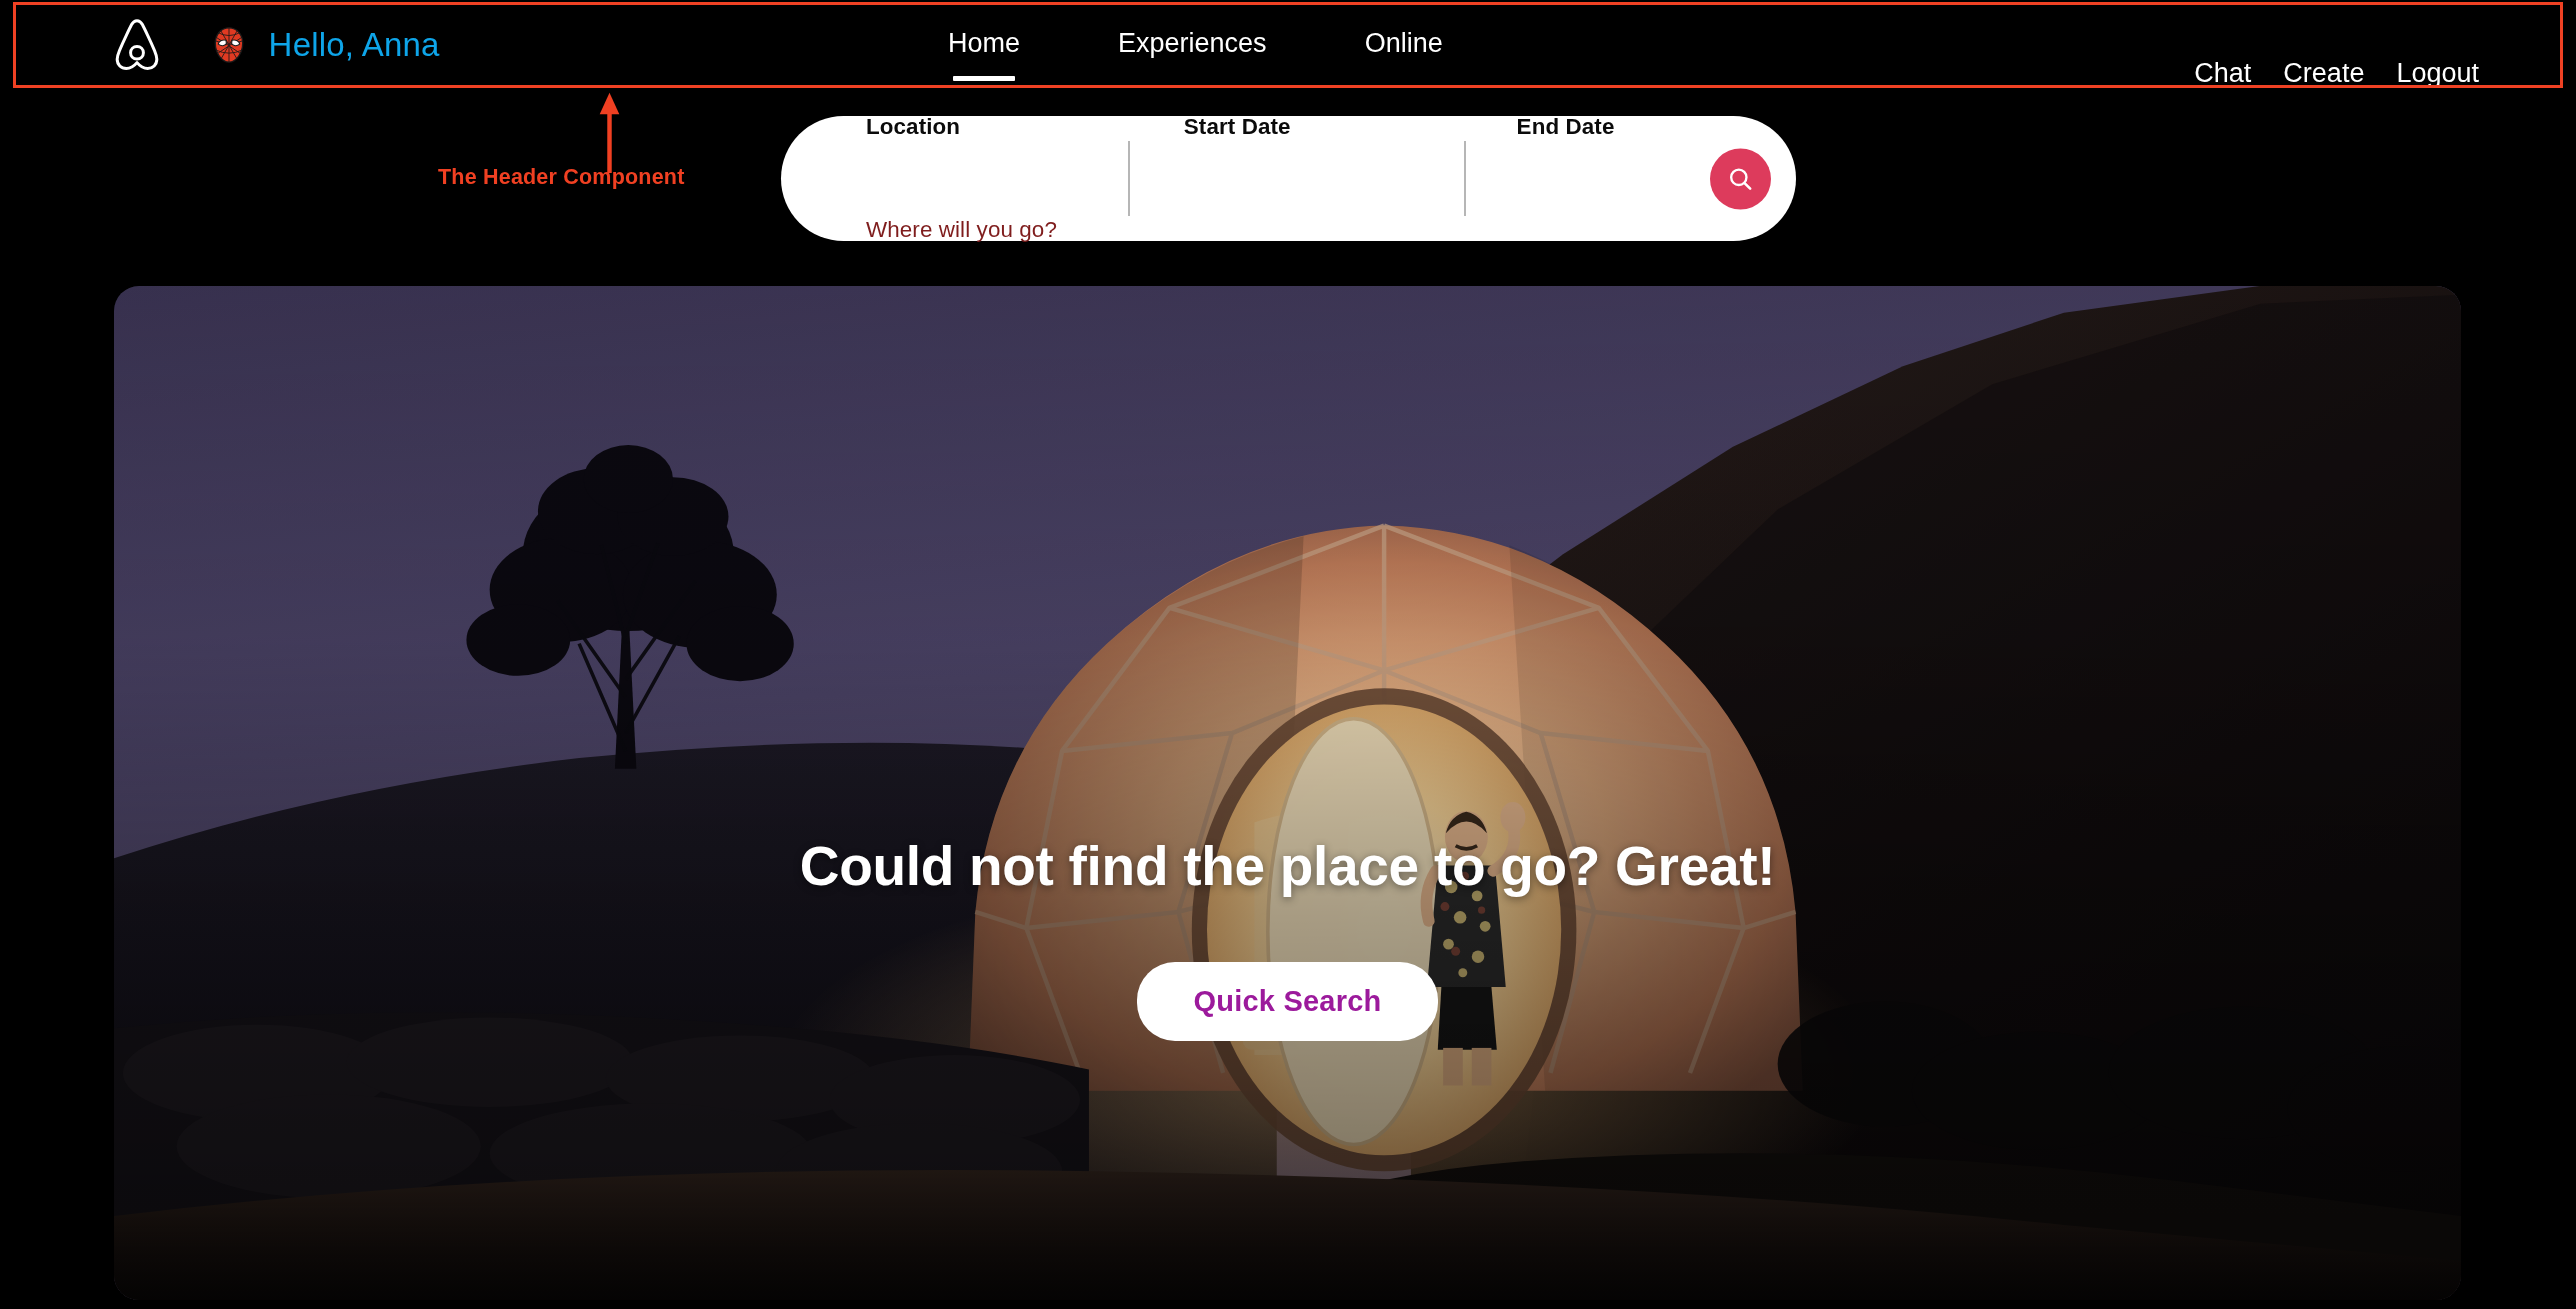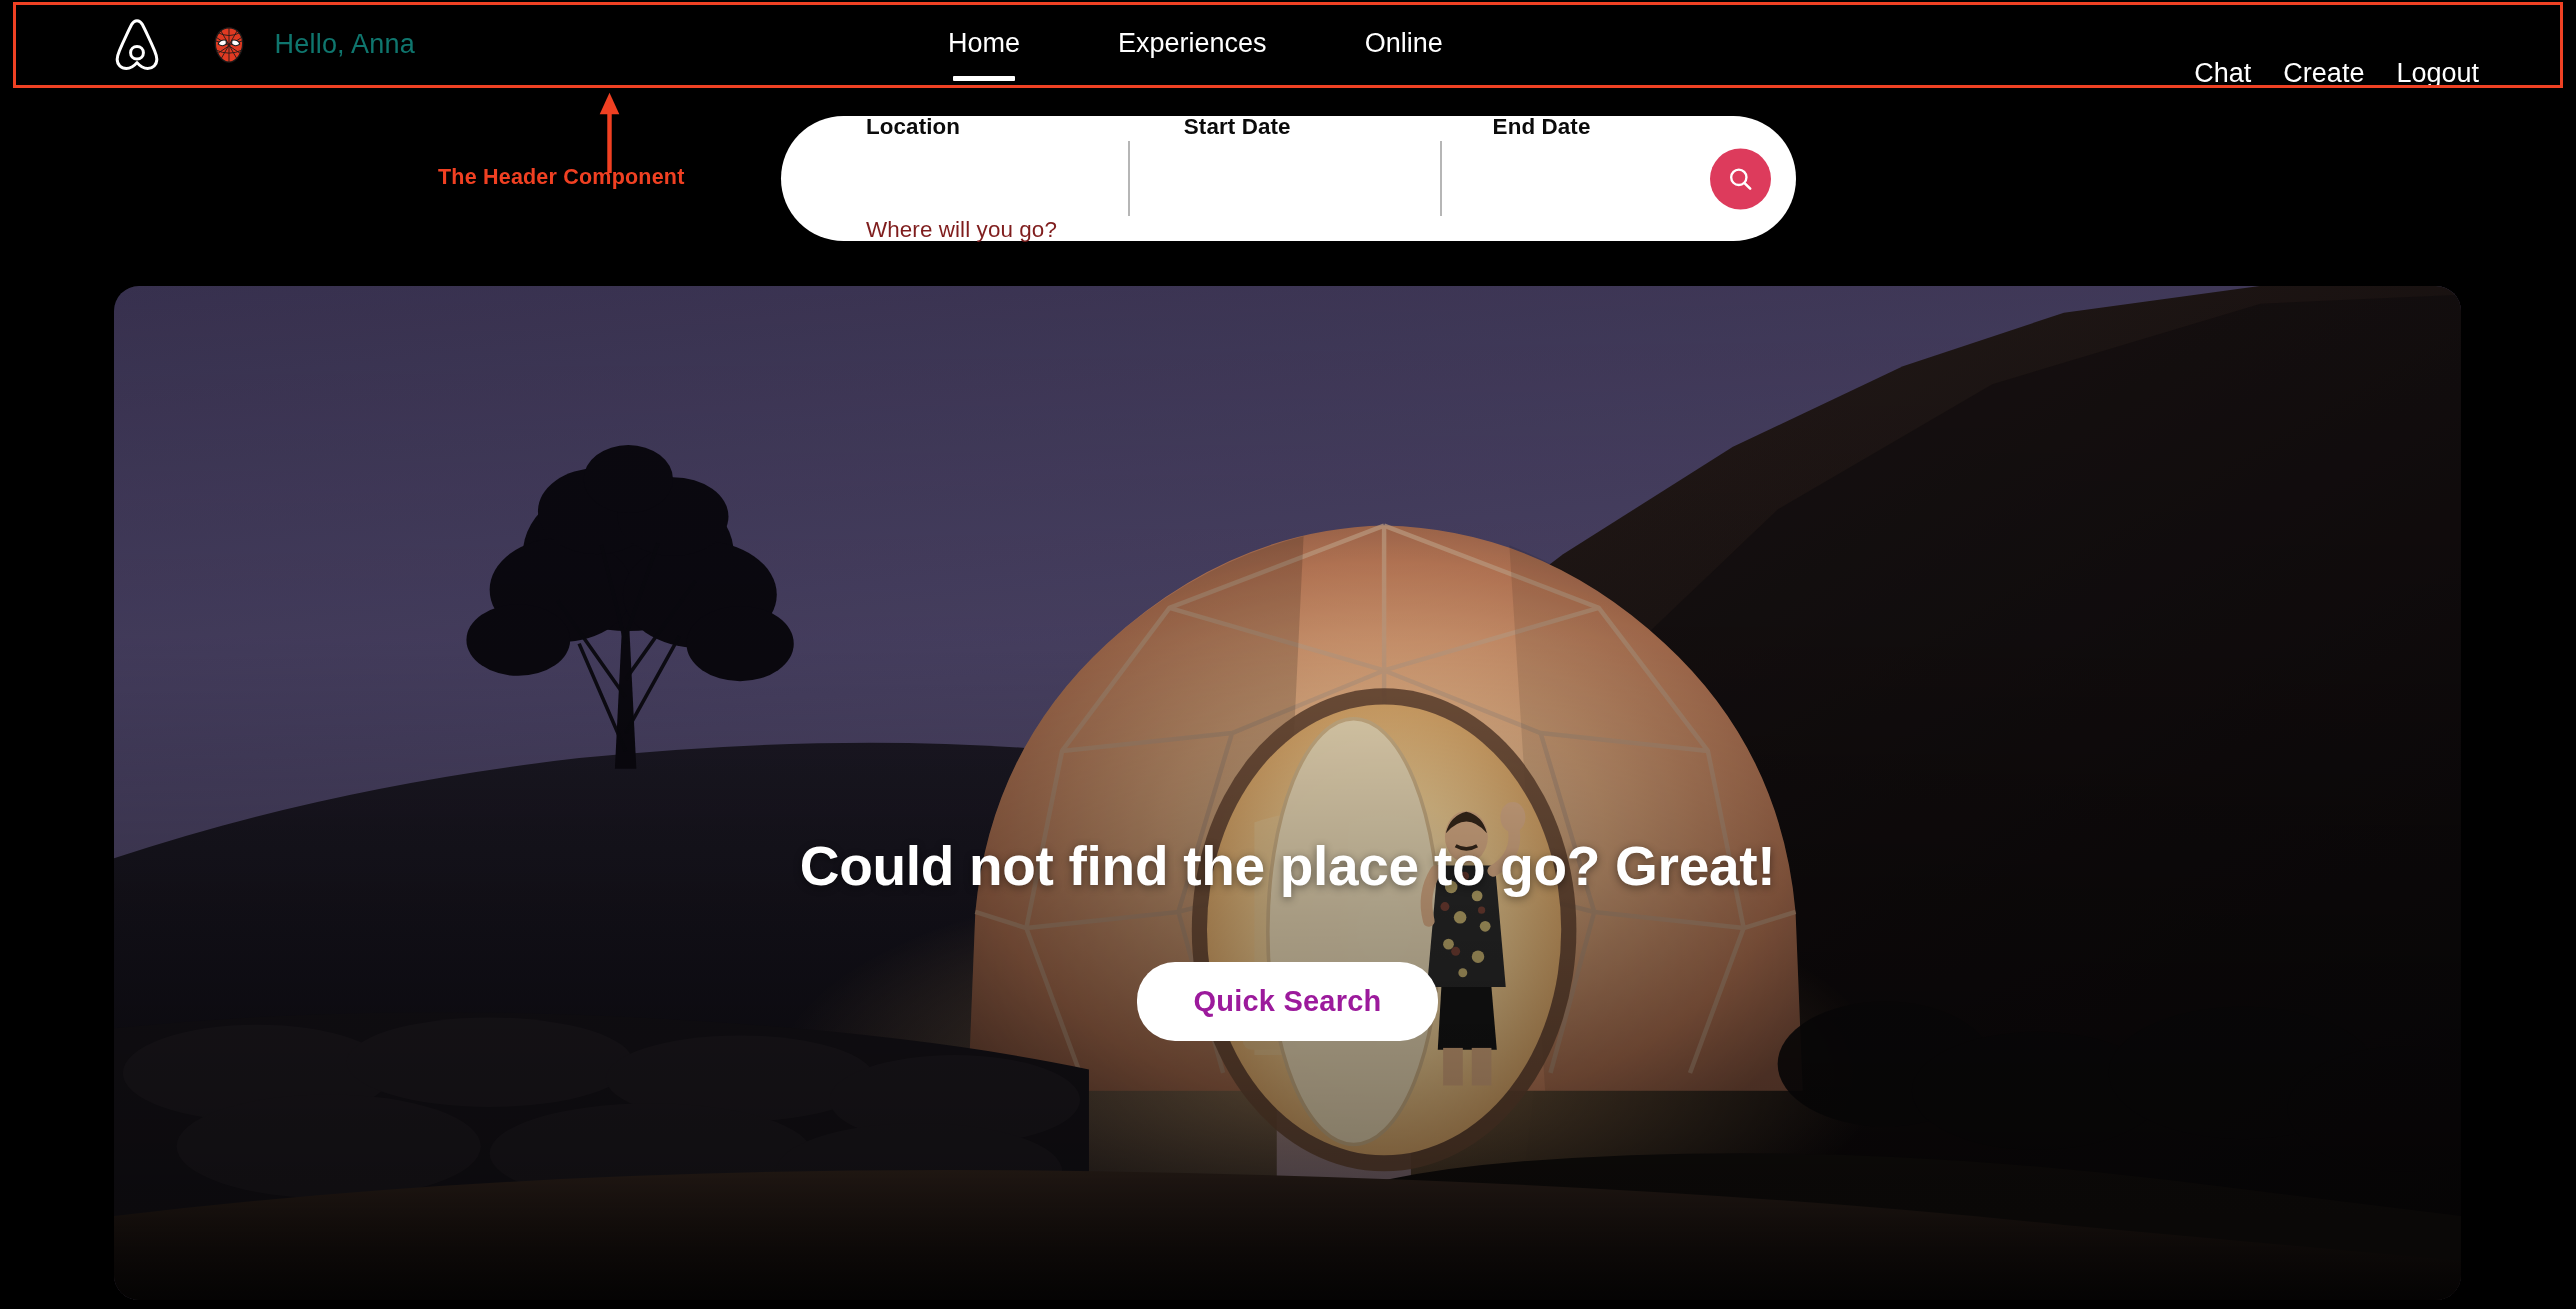--- a/index.html
+++ b/index.html
@@ -65,23 +65,23 @@
     display: block;
     margin-left: 3.6px;
   }
   .avatar {
     width: 32px;
     height: 36px;
     margin-left: 50px;
     display: block;
   }
   .greeting {
-    margin-left: 30px;
-    color: #0f766e;
-    font-size: 27px;
+    margin-left: 24px;
+    color: #0ea5e9;
+    font-size: 33px;
     font-weight: 400;
     letter-spacing: 0.2px;
     white-space: nowrap;
   }
 
   .main-nav {
     position: absolute;
     left: 948px;
     top: 0;
     height: 89px;
@@ -162,21 +162,21 @@
     align-items: stretch;
   }
   .search-field {
     position: relative;
     display: flex;
     flex-direction: column;
     justify-content: space-between;
     box-sizing: border-box;
   }
   .sf-location { width: 347px; padding-left: 85px; }
-  .sf-start    { width: 310px; padding-left: 54px; }
+  .sf-start    { width: 334px; padding-left: 54px; }
   .sf-end      { width: 268px; padding-left: 51px; }
 
   .sf-label {
     font-size: 22.4px;
     font-weight: bold;
     color: #0B0B0B;
     line-height: 1;
     margin-bottom: 18px;
     letter-spacing: 0.1px;
   }

